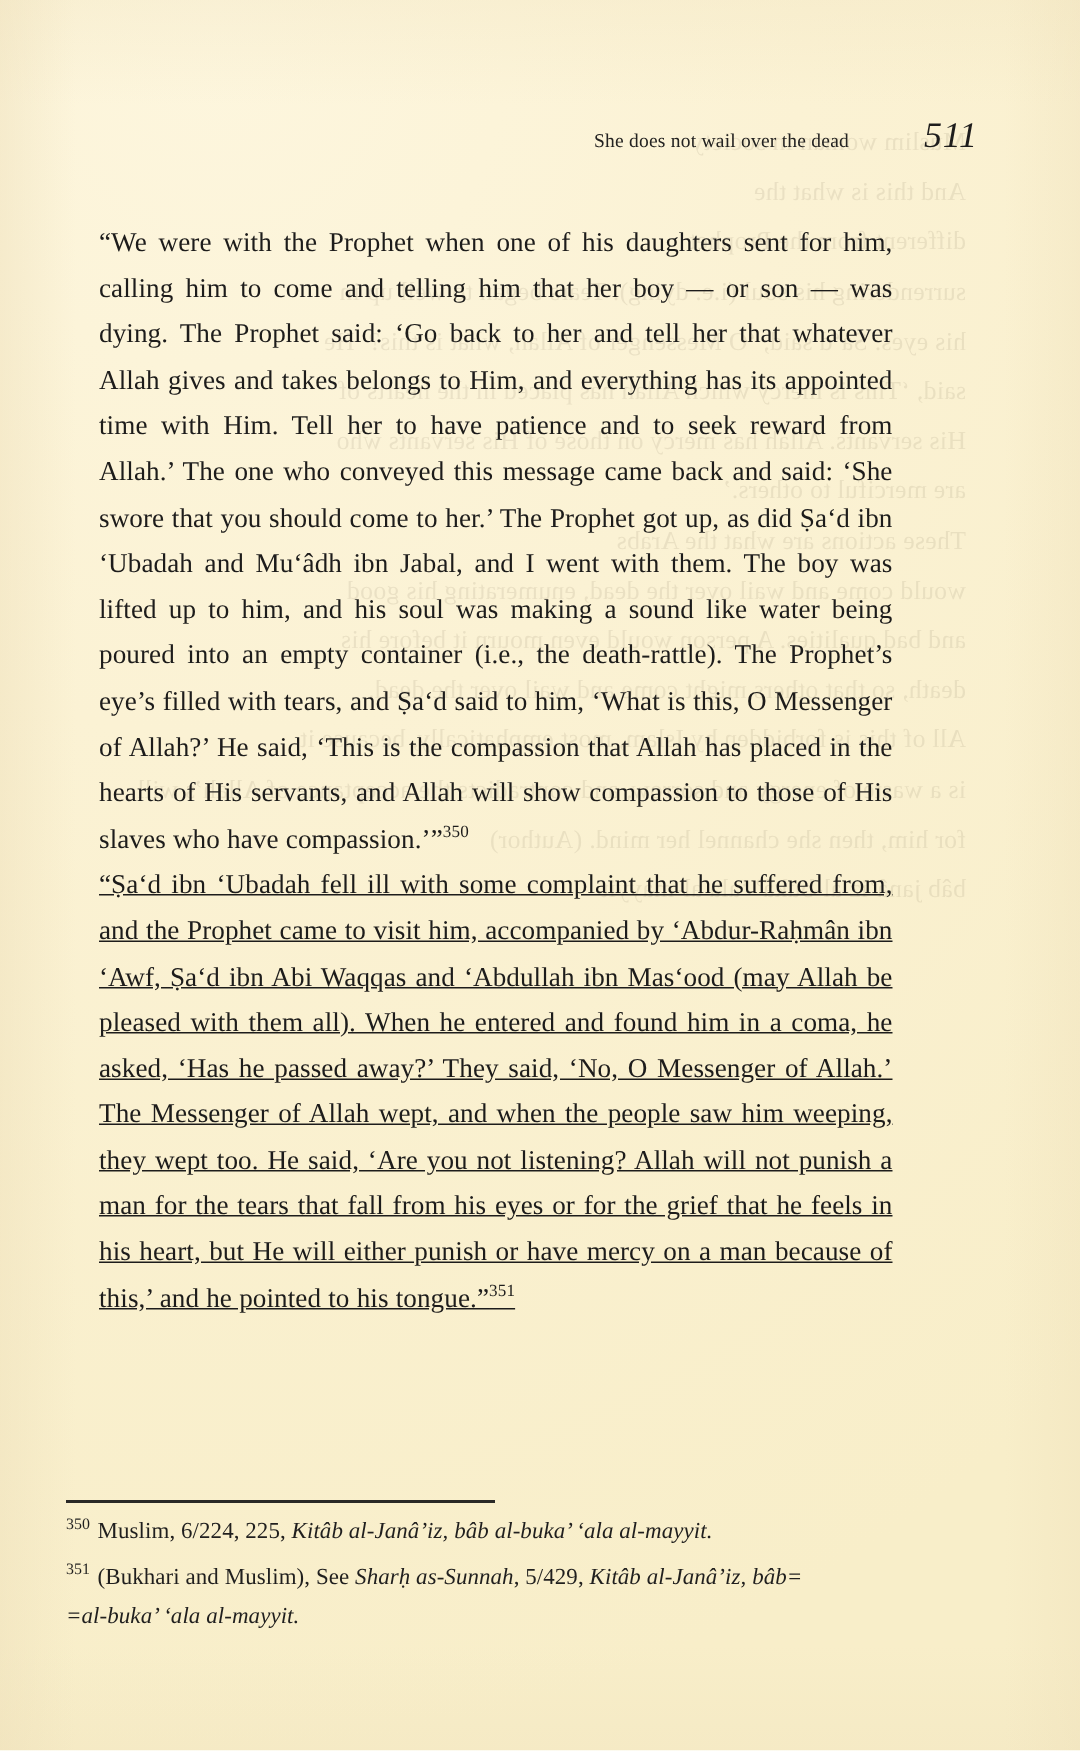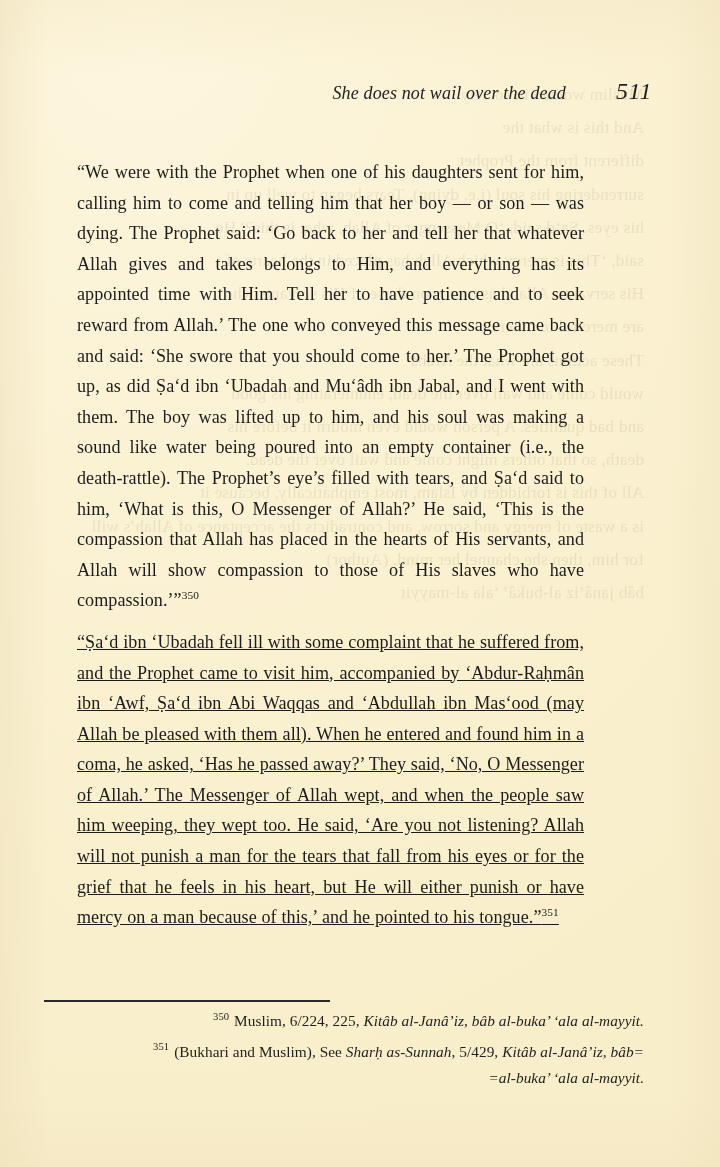--- a/index.html
+++ b/index.html
@@ -55,43 +55,42 @@
     left: 66px;
     right: 68px;
     top: 78px;
     height: 32px;
     display: flex;
     align-items: baseline;
     justify-content: flex-end;
     gap: 40px;
   }
   .header-title {
-    font-style: italic;
-    font-size: 18px;
+    font-size: 13px;
     color: #232221;
     letter-spacing: 0.15px;
   }
   .header-folio {
     font-style: italic;
     font-size: 24px;
     color: #1e1d1c;
     min-width: 46px;
     text-align: right;
     letter-spacing: 0.6px;
   }
 
   .body-col {
     position: absolute;
     left: 66px;
     top: 146px;
     width: 529px;
   }
 
   p {
-    margin: 11px;
+    margin: 0;
     color: #1d1c1b;
     font-size: 18.1px;
     line-height: 30.6px;
     text-align: justify;
     text-align-last: left;
     letter-spacing: 0.05px;
     word-spacing: 0.2px;
   }
 
   p.quote-block { text-indent: 0; }
@@ -129,21 +128,21 @@
   .footnotes {
     position: absolute;
     left: 44px;
     top: 1008px;
     width: 600px;
   }
   .footnote {
     color: #201f1e;
     font-size: 15.3px;
     line-height: 26.5px;
-    text-align: right;
+    text-align: left;
     letter-spacing: 0.05px;
   }
   .footnote + .footnote { margin-top: 4px; }
   .footnote .marker {
     font-size: 10.6px;
     vertical-align: super;
     line-height: 0;
     margin-right: 5px;
   }
   .footnote i { font-style: italic; }

